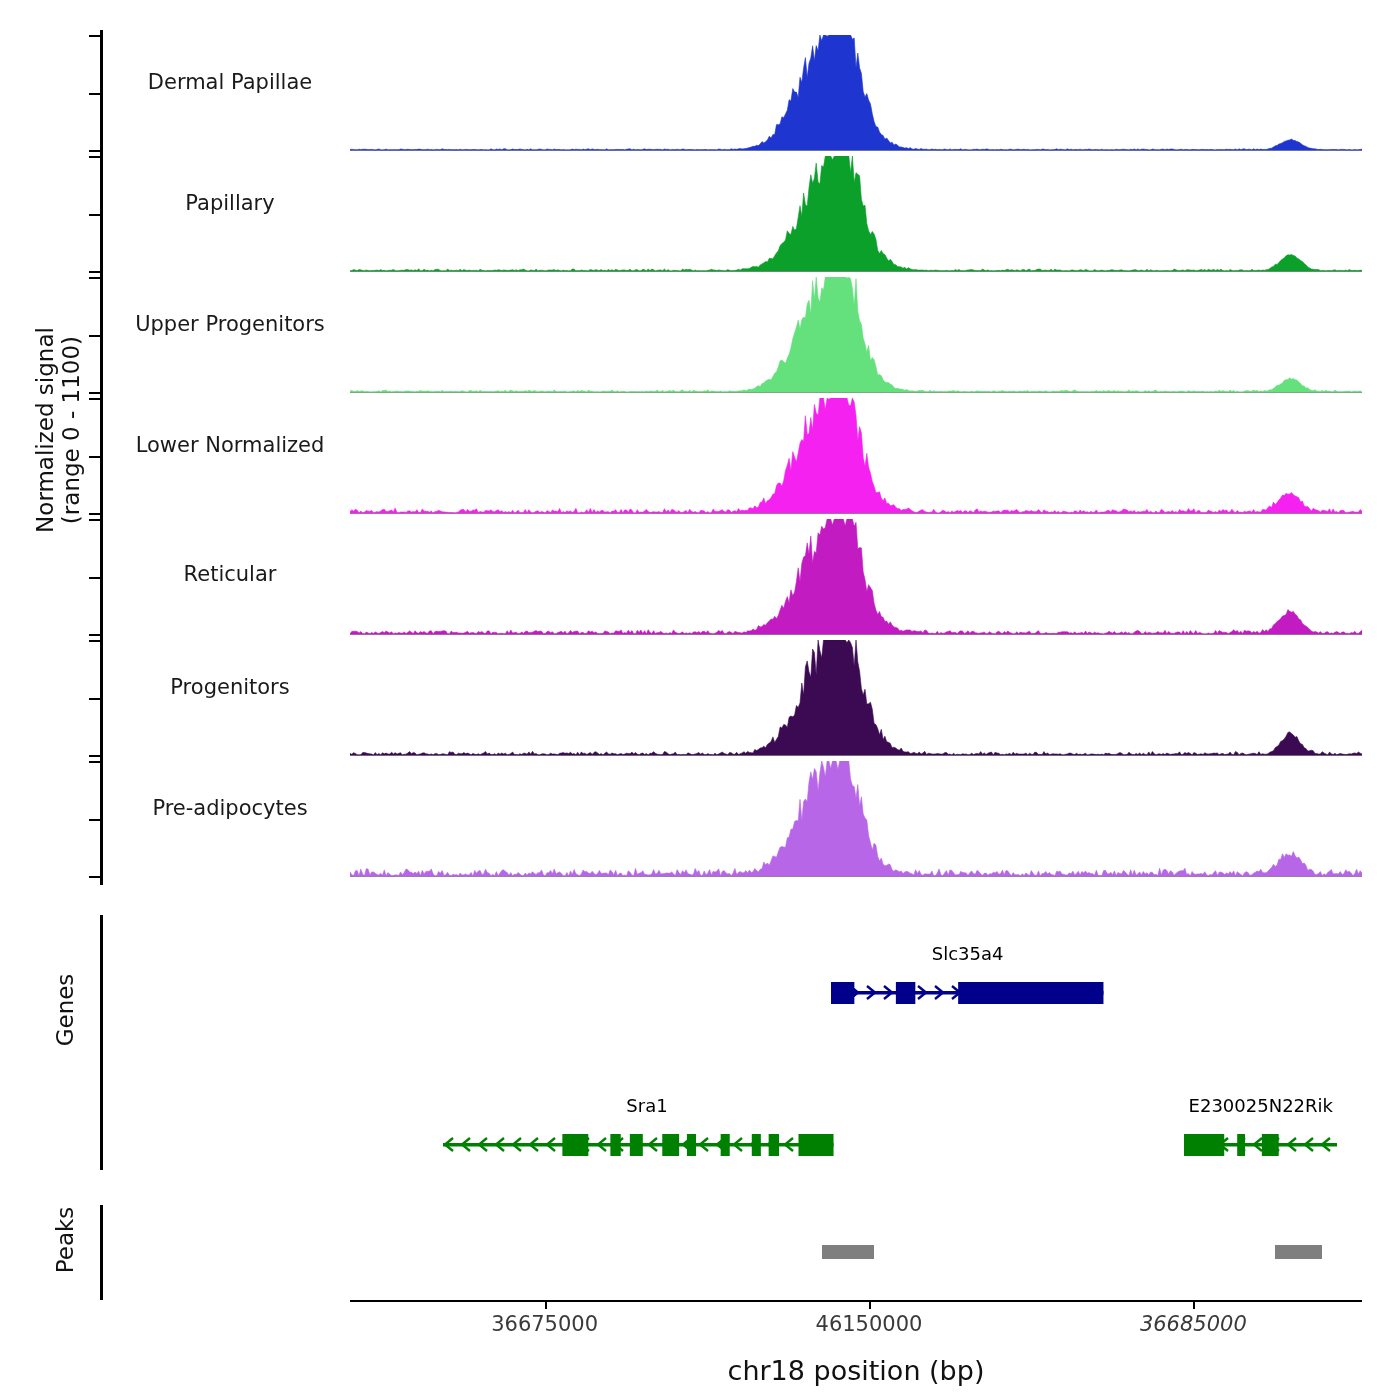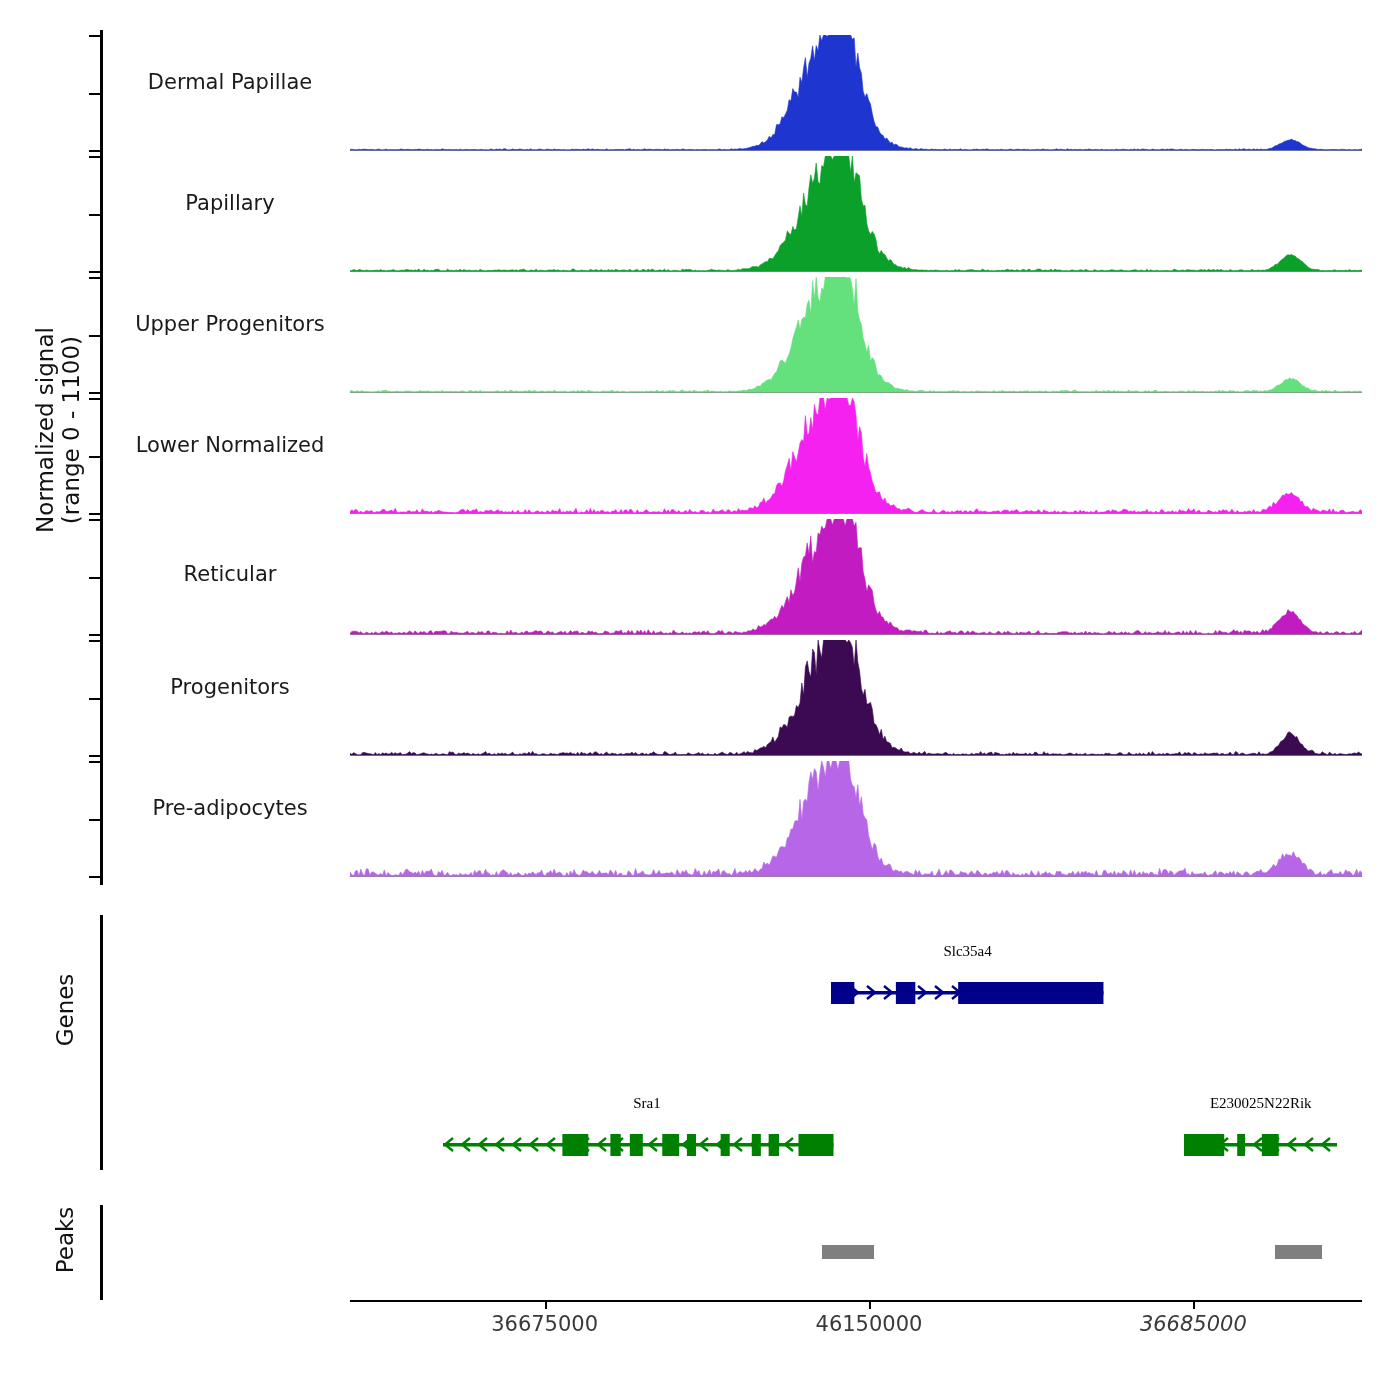--- a/index.html
+++ b/index.html
@@ -17,21 +17,21 @@
     transform-origin:0 0;
     transform:rotate(-90deg);
     white-space:nowrap;
     text-align:center;
   }
   .spine{position:absolute;background:#000;}
   .tickmark{position:absolute;background:#000;width:11px;height:2px;left:89px;}
   .baseline{position:absolute;height:1px;background:#8a8a8a;left:350px;width:1012px;}
   svg.track{position:absolute;left:350px;}
   .gene-name{
-    position:absolute;font-size:15px;color:#000;white-space:nowrap;text-align:center;font-family:Liberation Serif, serif;
+    position:absolute;font-size:18px;color:#000;white-space:nowrap;text-align:center;
   }
   .xtick-label{
     position:absolute;font-size:21px;color:#3a3a3a;white-space:nowrap;text-align:center;
   }
   .xaxis-line{position:absolute;left:350px;width:1012px;height:2px;background:#000;}
   .xtick{position:absolute;width:2px;height:7px;background:#000;}
   .peak-bar{position:absolute;background:#7f7f7f;height:14px;}
 </style>
 </head>
 <body>
@@ -200,13 +200,14 @@
   <div class="xaxis-line" style="top:1300px;"></div>
   <div id="xticks">
       <div class="xtick" style="left: 544.615px; top: 1302px;"></div>
       <div class="xtick-label" style="width: 260px; left: 414.615px; top: 1312px;">36675000</div>
       <div class="xtick" style="left: 868.974px; top: 1302px;"></div>
       <div class="xtick-label" style="width: 260px; left: 738.974px; top: 1312px;">46150000</div>
       <div class="xtick" style="left: 1193.33px; top: 1302px;"></div>
       <div class="xtick-label" style="width: 260px; left: 1063.33px; top: 1312px; font-style: italic;">36685000</div>
     </div>
 
+  <div class="axis-title" style="left:350px;top:1355px;width:1012px;text-align:center;font-size:27px;">chr18 position (bp)</div>
 </div>
 
 </body></html>

